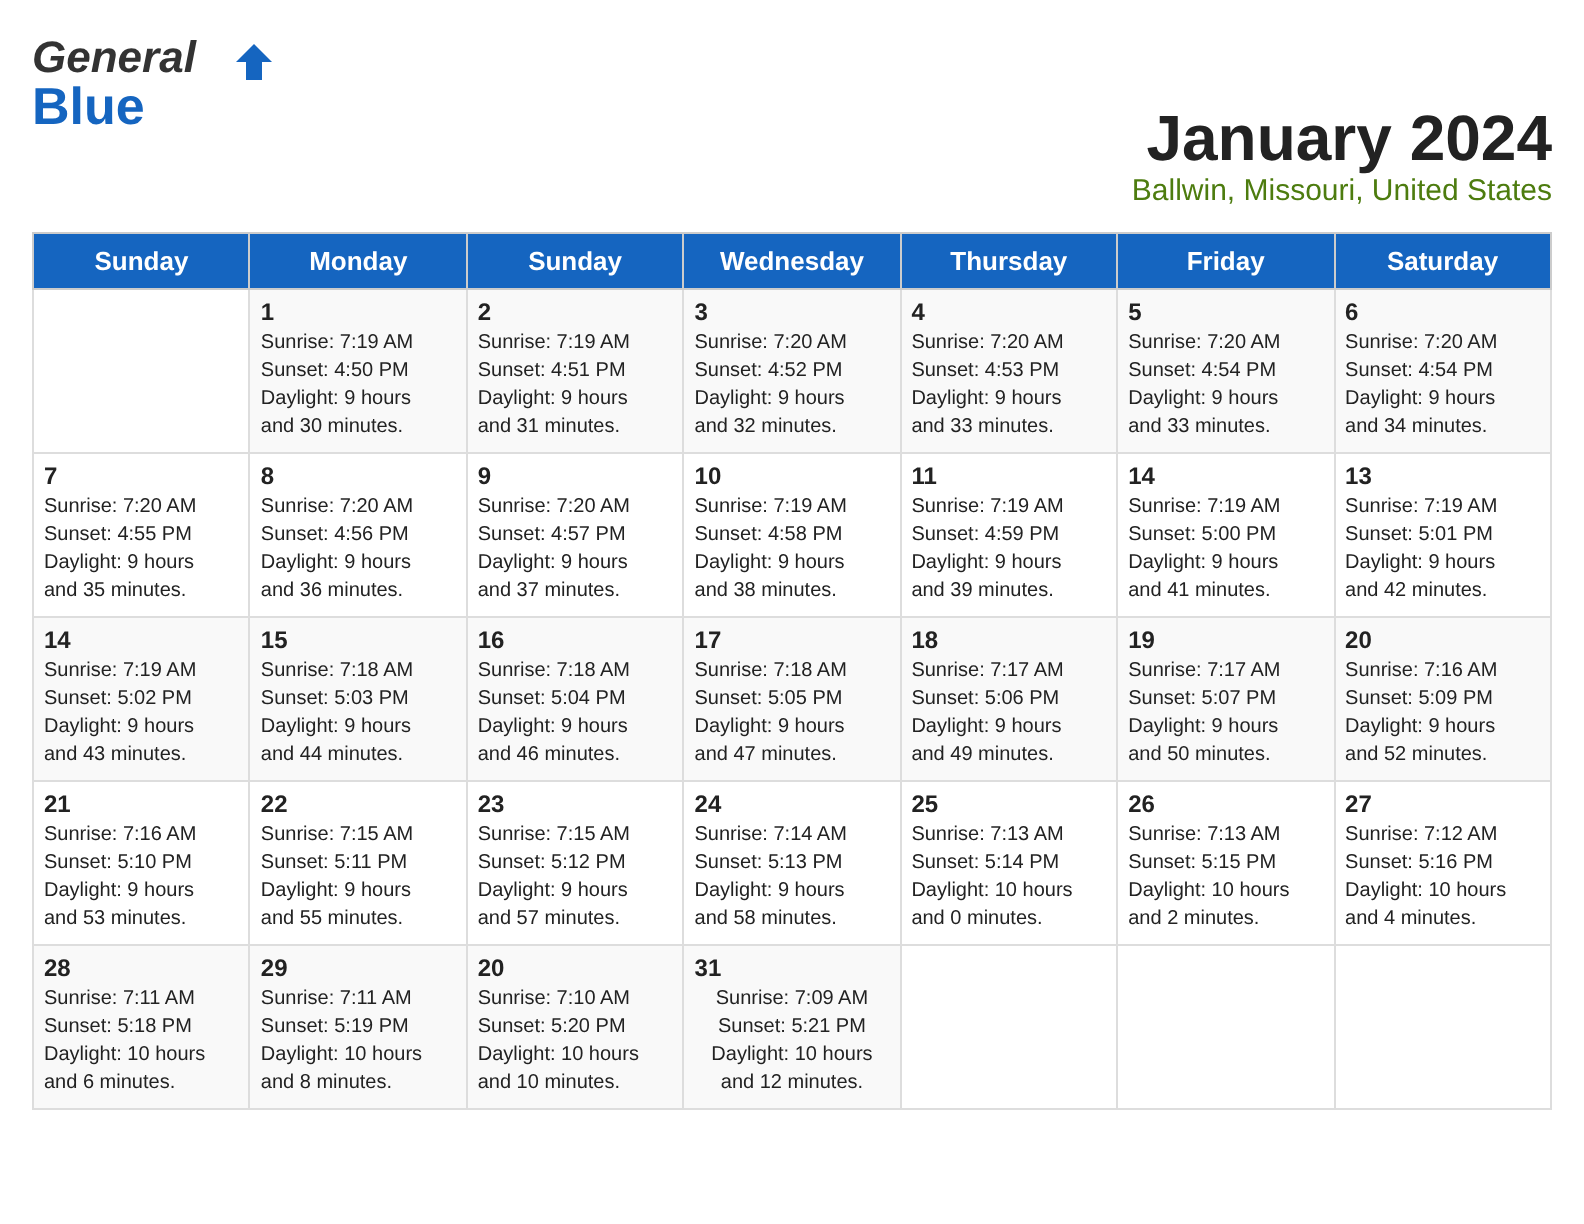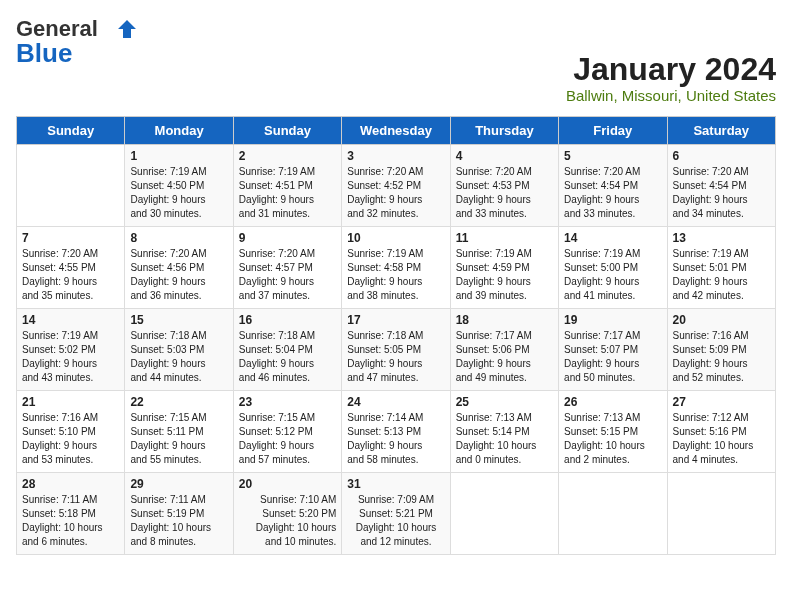--- a/index.html
+++ b/index.html
@@ -81,21 +81,21 @@
     .empty-cell {
       background: #fff !important;
     }
   </style>
 </head>
 <body>
 
 <div class="container">
   <div class="header">
     <div class="logo">
-      <div style="display:flex;align-items:center;gap:18px;">
+      <div style="display:flex;align-items:flex-end;gap:18px;font-style:italic;">
         <span style="font-size:22px;font-weight:bold;color:#333;">General</span>
         <svg width="22" height="22" viewBox="0 0 22 22">
           <polygon points="11,2 20,11 15,11 15,20 7,20 7,11 2,11" fill="#1565c0"></polygon>
         </svg>
       </div>
       <span style="font-size:26px;font-weight:bold;color:#1565c0;margin-top:-4px;">Blue</span>
     </div>
     <div class="title-block">
       <div class="main-title">January 2024</div>
       <div class="subtitle">Ballwin, Missouri, United States</div>
@@ -324,21 +324,21 @@
           </td>
           <td>
             <div class="day-num">29</div>
             <div class="day-info" style="white-space: pre-line;">Sunrise: 7:11 AM
 Sunset: 5:19 PM
 Daylight: 10 hours
 and 8 minutes.</div>
           </td>
           <td>
             <div class="day-num">20</div>
-            <div class="day-info" style="white-space: pre-line; text-align: right;">Sunrise: 7:10 AM
+            <div class="day-info" style="white-space: pre-line;">Sunrise: 7:10 AM
 Sunset: 5:20 PM
 Daylight: 10 hours
 and 10 minutes.</div>
           </td>
           <td>
             <div class="day-num">31</div>
             <div class="day-info" style="white-space: pre-line; text-align: center;">Sunrise: 7:09 AM
 Sunset: 5:21 PM
 Daylight: 10 hours
 and 12 minutes.</div>

